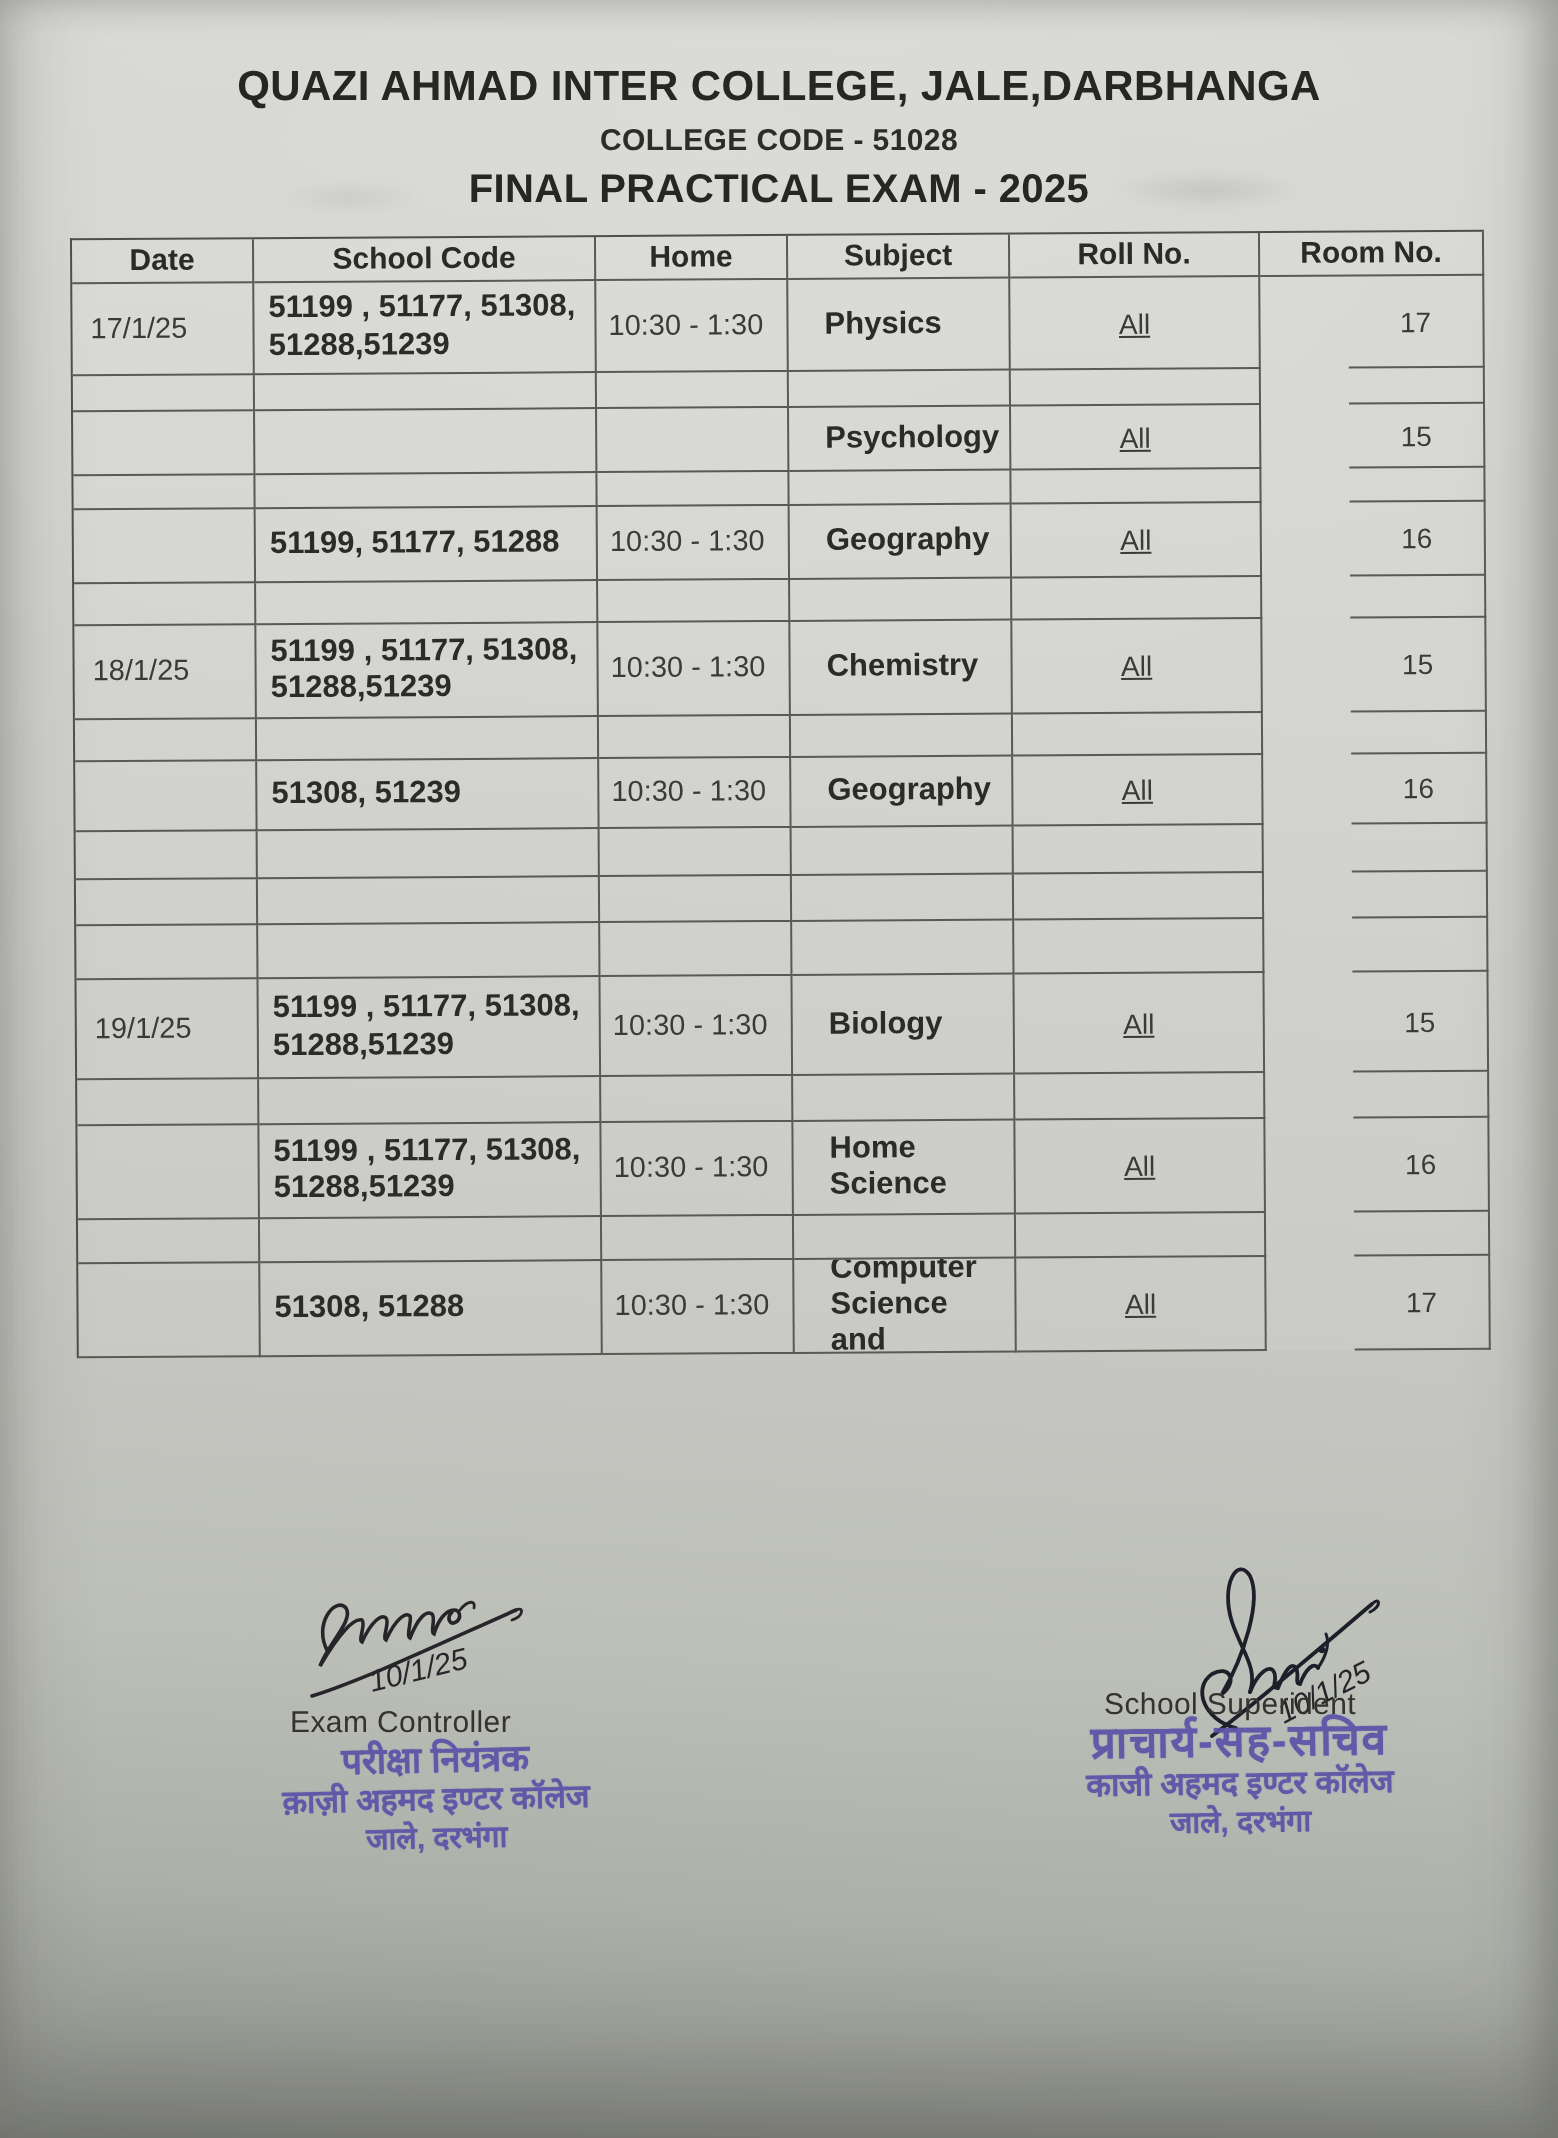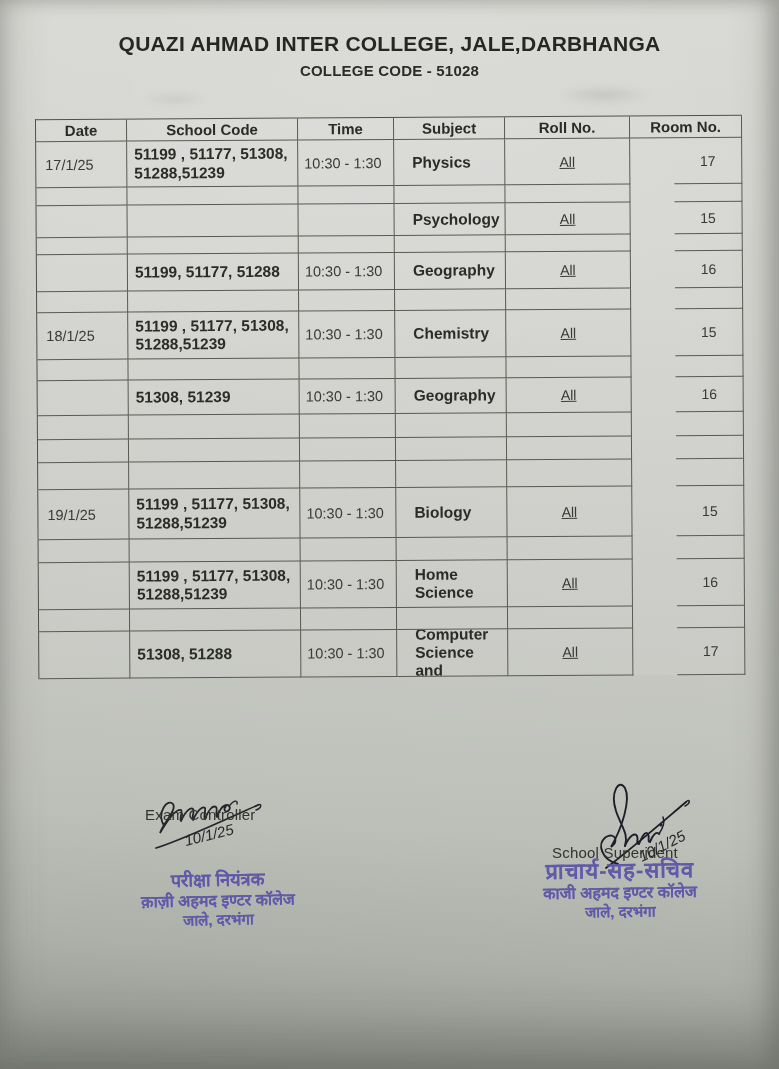--- a/index.html
+++ b/index.html
@@ -46,47 +46,48 @@
   .c-date{padding-left:9px;font-size:14.5px;}
   .c-school_code{padding-left:7px;padding-right:2px;font-weight:bold;font-size:15.5px;color:#2b2b28;line-height:1.18;}
   .c-time{padding-left:6px;font-size:14.5px;}
   .c-subject{padding-left:18px;padding-right:2px;font-weight:bold;font-size:15.5px;color:#2b2b28;line-height:1.15;}
   .c-roll_no{justify-content:center;text-decoration:underline;}
   .c-room_no{justify-content:center;margin-left:44px;}
 
   
   .sig-svg{position:absolute;overflow:visible;}
   .sig-title{position:absolute;font-size:15px;color:#33332f;letter-spacing:.2px;}
-  .sig-title.left{left:145px;top:806px;}
+  .sig-title.left{left:145px;top:853px;}
   .sig-title.right{left:552px;top:844px;}
   .stamp{position:absolute;text-align:center;color:#5a52a8;font-weight:bold;line-height:1.0;
          text-shadow:0 0 .6px rgba(90,82,168,.55);opacity:.92;}
   .stamp.left{left:112px;top:871px;width:212px;transform:rotate(-1.2deg);}
   .stamp.right{left:500px;top:860px;width:240px;transform:rotate(-0.8deg);}
   .stamp .l1{font-size:18px;margin-bottom:4px;}
   .stamp.right .l1{font-size:22px;margin-bottom:3px;letter-spacing:1px;}
   .stamp .l2{font-size:16px;margin-bottom:3px;}
   .stamp .l3{font-size:15px;}
   .hand-date{font-family:"Liberation Sans",sans-serif;font-style:italic;font-size:15px;fill:#26262a;}
 </style>
 </head>
 <body>
 
 <div class="paper">
   <div class="smudge smudge-1"></div>
   <div class="smudge smudge-2"></div>
 
   <div class="heading title">QUAZI AHMAD INTER COLLEGE, JALE,DARBHANGA</div>
   <div class="heading code">COLLEGE CODE - 51028</div>
+  <div class="heading exam">FINAL PRACTICAL EXAM - 2025</div>
 
   <div class="table-wrap">
     <div class="exam-table">
         <div class="cell head">Date</div>
         <div class="cell head">School Code</div>
-        <div class="cell head">Time</div>
+        <div class="cell head">Home</div>
         <div class="cell head">Subject</div>
         <div class="cell head">Roll No.</div>
         <div class="cell head">Room No.</div>
         <div class="cell c-date">17/1/25</div>
         <div class="cell c-school_code">51199 , 51177, 51308, 51288,51239</div>
         <div class="cell c-time">10:30 - 1:30</div>
         <div class="cell c-subject">Physics</div>
         <div class="cell c-roll_no">All</div>
         <div class="cell c-room_no">17</div>
         <div class="cell c-date spacer"></div>

